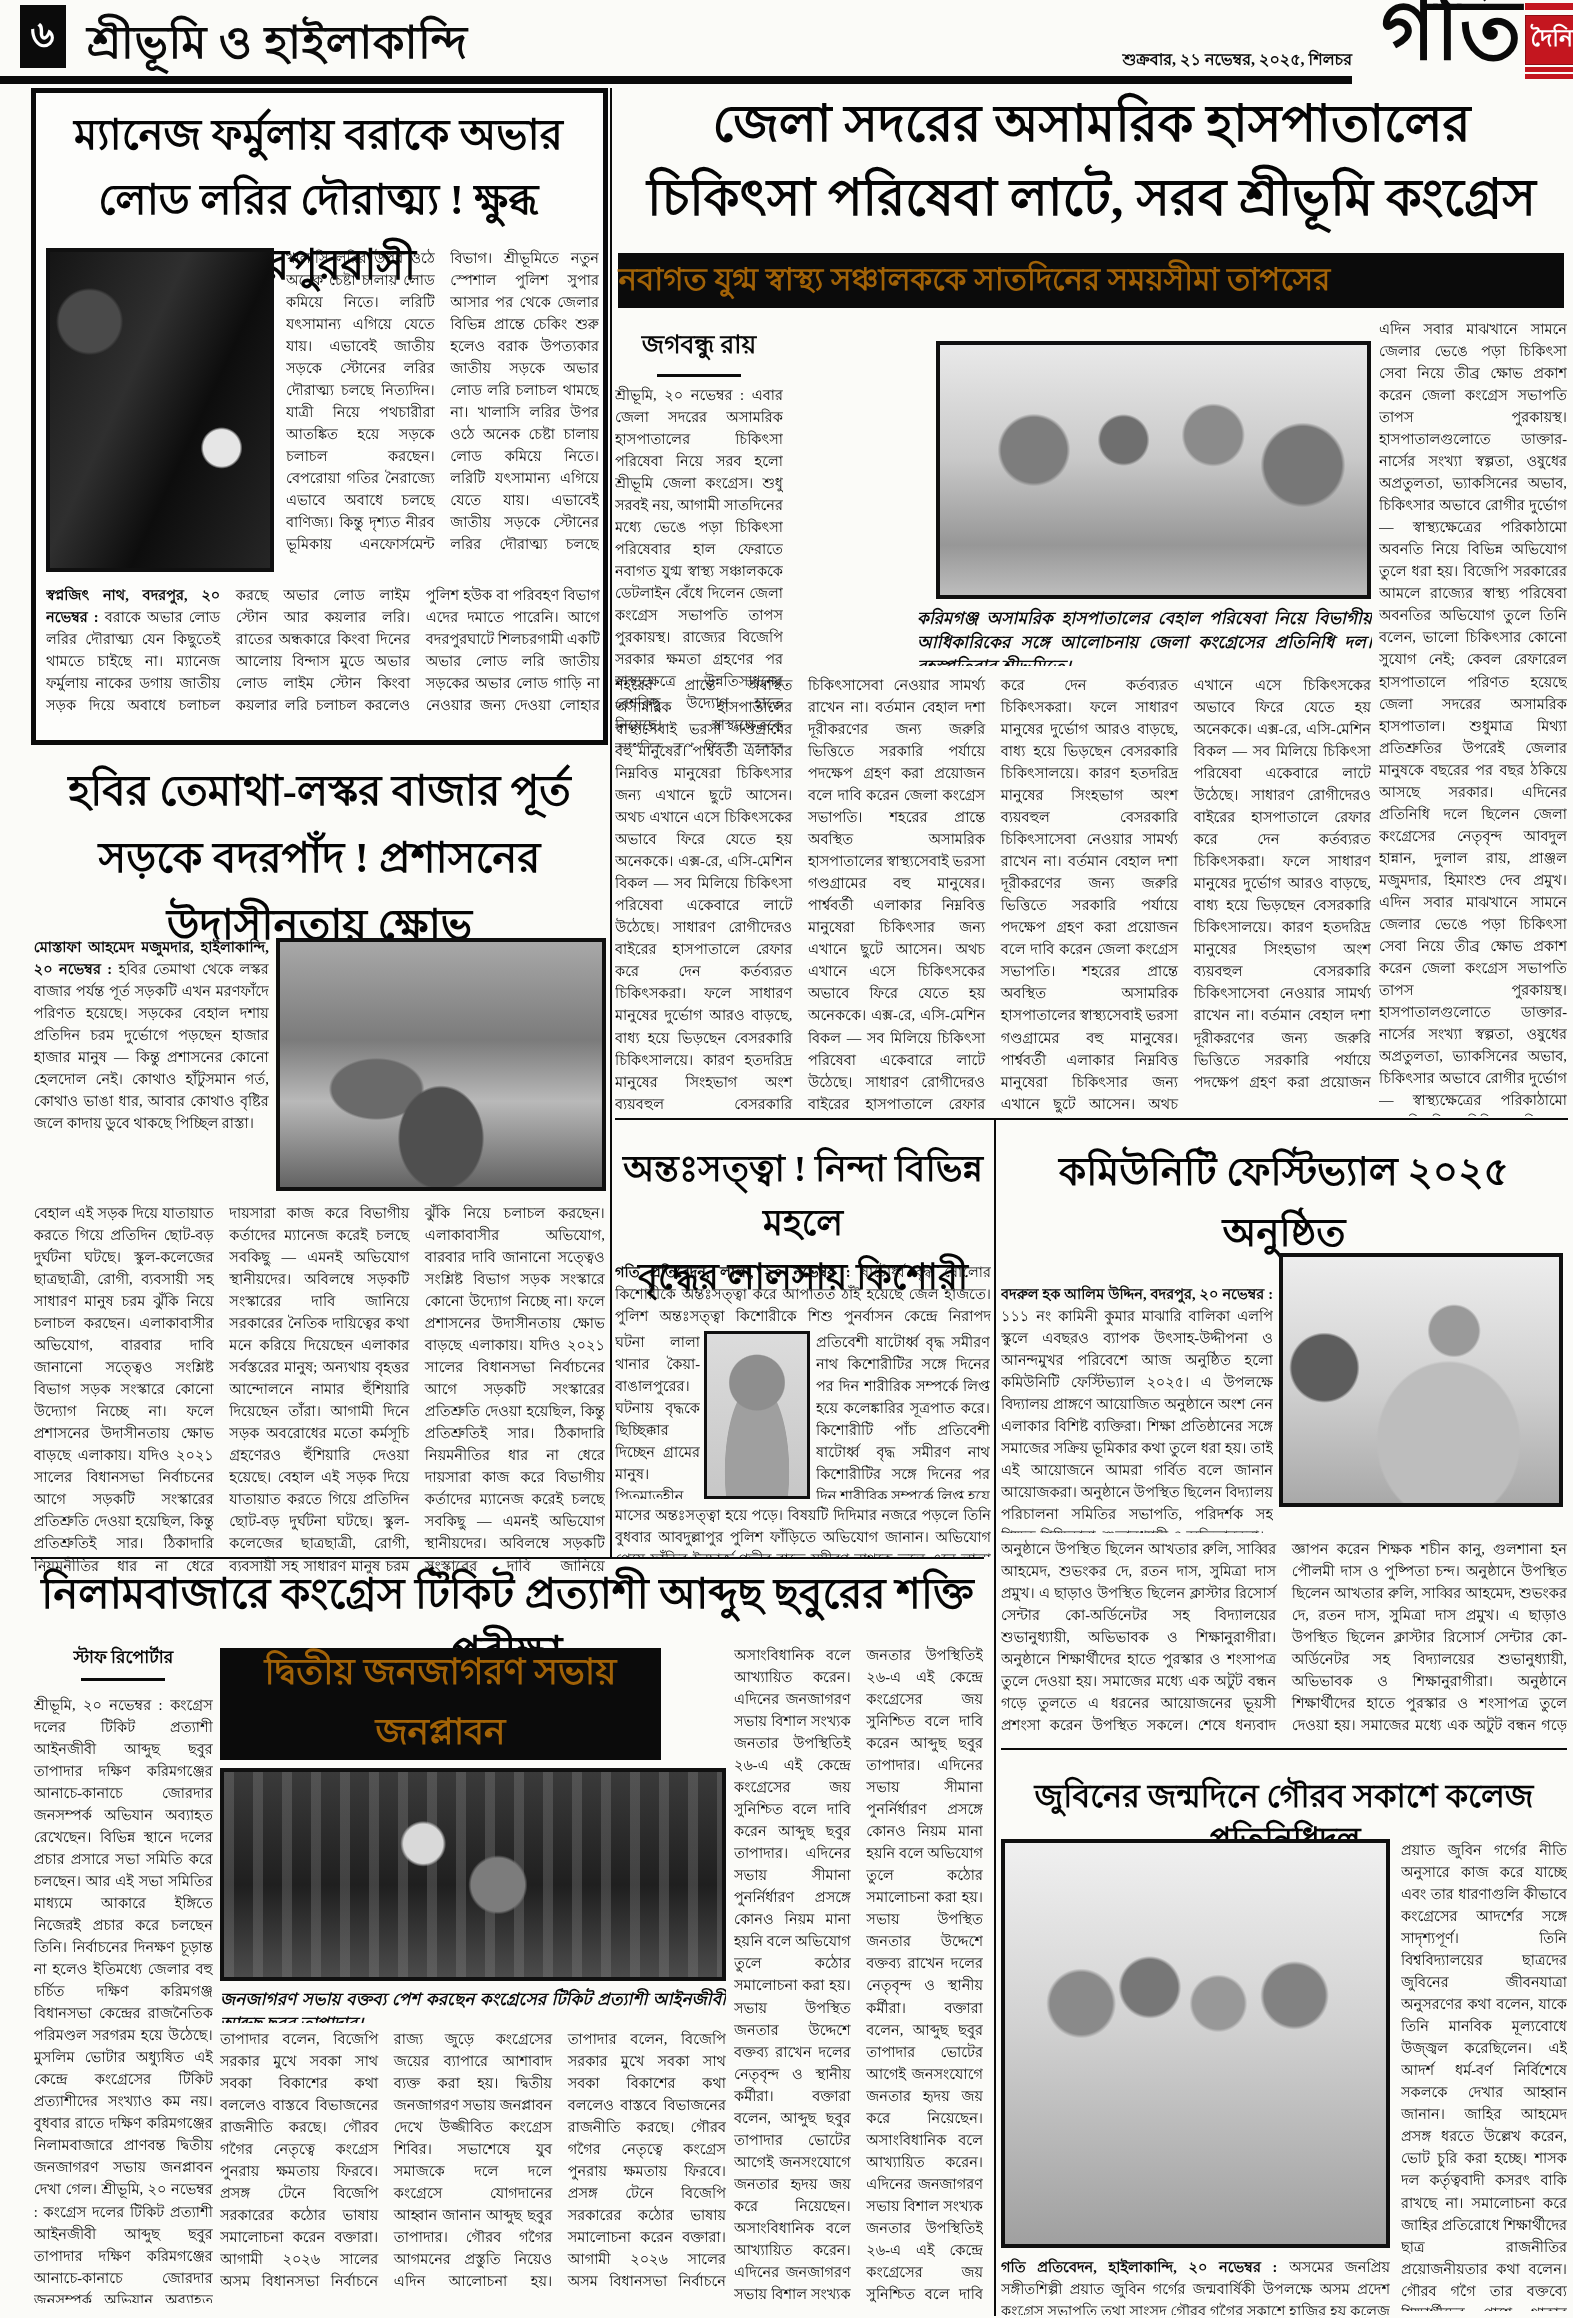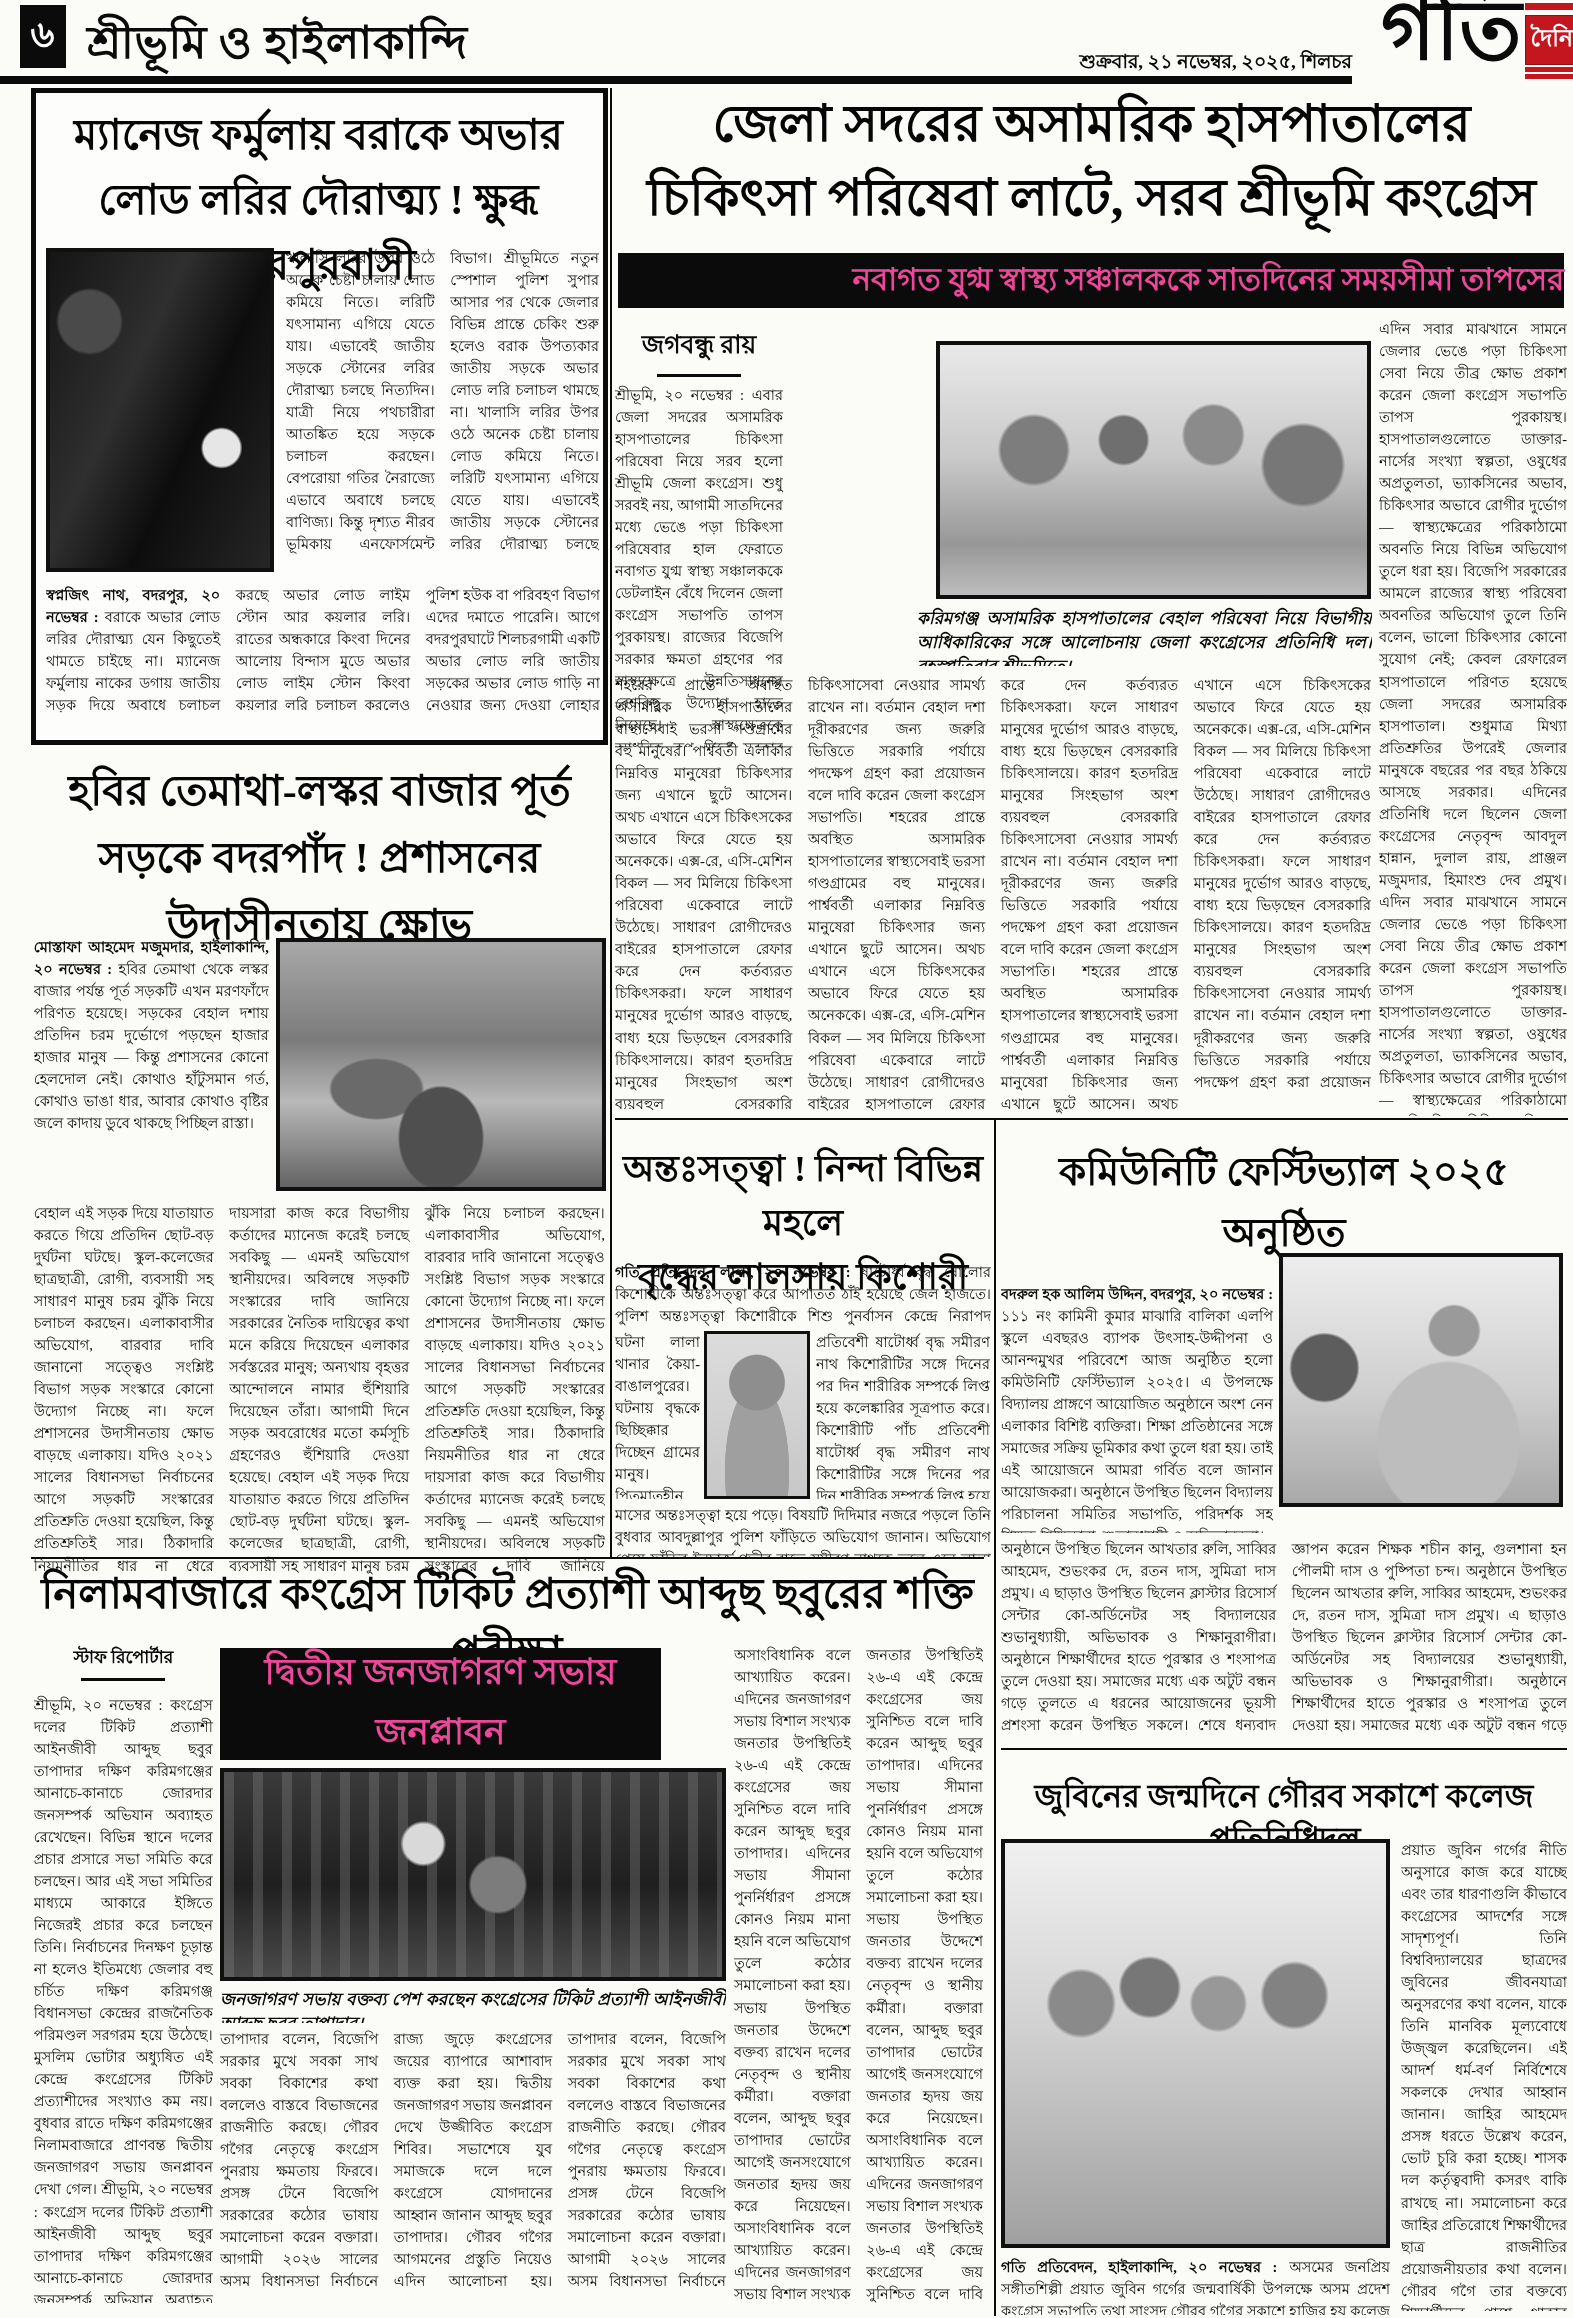--- a/index.html
+++ b/index.html
@@ -6,42 +6,42 @@
   #page{position:relative;width:1574px;height:2319px;background:#fbfbf8;color:#0a0a0a;
         font-family:"Liberation Serif","DejaVu Serif",serif;overflow:hidden;}
   .abs{position:absolute;}
   .hl{font-weight:bold;text-align:center;color:#050505;}
   .txt{font-size:14.5px;line-height:1.52;text-align:justify;overflow:hidden;}
   .byline{font-weight:bold;}
   .cols2{column-count:2;column-gap:15.6px;}
   .cols3{column-count:3;column-gap:15.6px;}
   .cols4{column-count:4;column-gap:15.6px;}
   .photo{border:4.5px solid #101010;box-sizing:border-box;}
-  .blackbar{background:#0b0b0b;color:#ec4899;display:flex;align-items:center;justify-content:flex-end;
+  .blackbar{background:#0b0b0b;color:#a16207;display:flex;align-items:center;justify-content:flex-start;
             font-weight:bold;text-align:center;}
   .caption{font-weight:bold;font-style:italic;font-size:17px;line-height:1.4;text-align:justify;overflow:hidden;}
   .rule-h{background:#0b0b0b;}
   .rule-v{background:#0b0b0b;}
   .center-byline{text-align:center;font-weight:bold;font-size:25px;}
   .center-byline .u{display:block;width:84px;height:3.9px;background:#0b0b0b;margin:5.6px auto 0 auto;}
 </style>
 </head>
 <body>
 
 <div id="page">
 
   <div class="abs" style="left:19.6px;top:4.5px;width:46px;height:63px;background:#0b0b0b;color:#fff;display:flex;align-items:center;justify-content:center;font-size:37px;font-weight:bold;">
     <span>৬</span>
   </div>
 
   <div class="abs" style="left:87px;top:7.8px;width:726px;font-size:45px;font-weight:bold;letter-spacing:0.6px;">
     <span>শ্রীভূমি ও হাইলাকান্দি</span>
   </div>
 
-  <div class="abs" style="left:838px;top:47px;width:514px;text-align:right;font-size:19px;font-weight:bold;">
+  <div class="abs" style="left:838px;top:47px;width:514px;text-align:right;font-size:16px;font-weight:bold;">
     <span>শুক্রবার, ২১ নভেম্বর, ২০২৫, শিলচর</span>
   </div>
 
   <div class="abs rule-h" style="left:0px;top:76px;width:1352px;height:7.8px;"></div>
 
   <div class="abs" style="left:1357px;top:0px;width:215px;height:89px;margin-left:24px;">
     <span style="position:absolute;left:0;top:-10px;font-size:83px;font-weight:bold;line-height:1;">গতি</span>
     <span class="abs" style="left:144px;top:3.4px;width:67px;height:6.7px;background:#c4161f;"></span>
     <span class="abs" style="left:144px;top:14.5px;width:68px;height:48px;background:#c4161f;border:1.7px solid #8d0e15;color:#fff;display:flex;align-items:center;justify-content:center;font-size:23.5px;font-weight:bold;">
       <span>দৈনিক</span>

